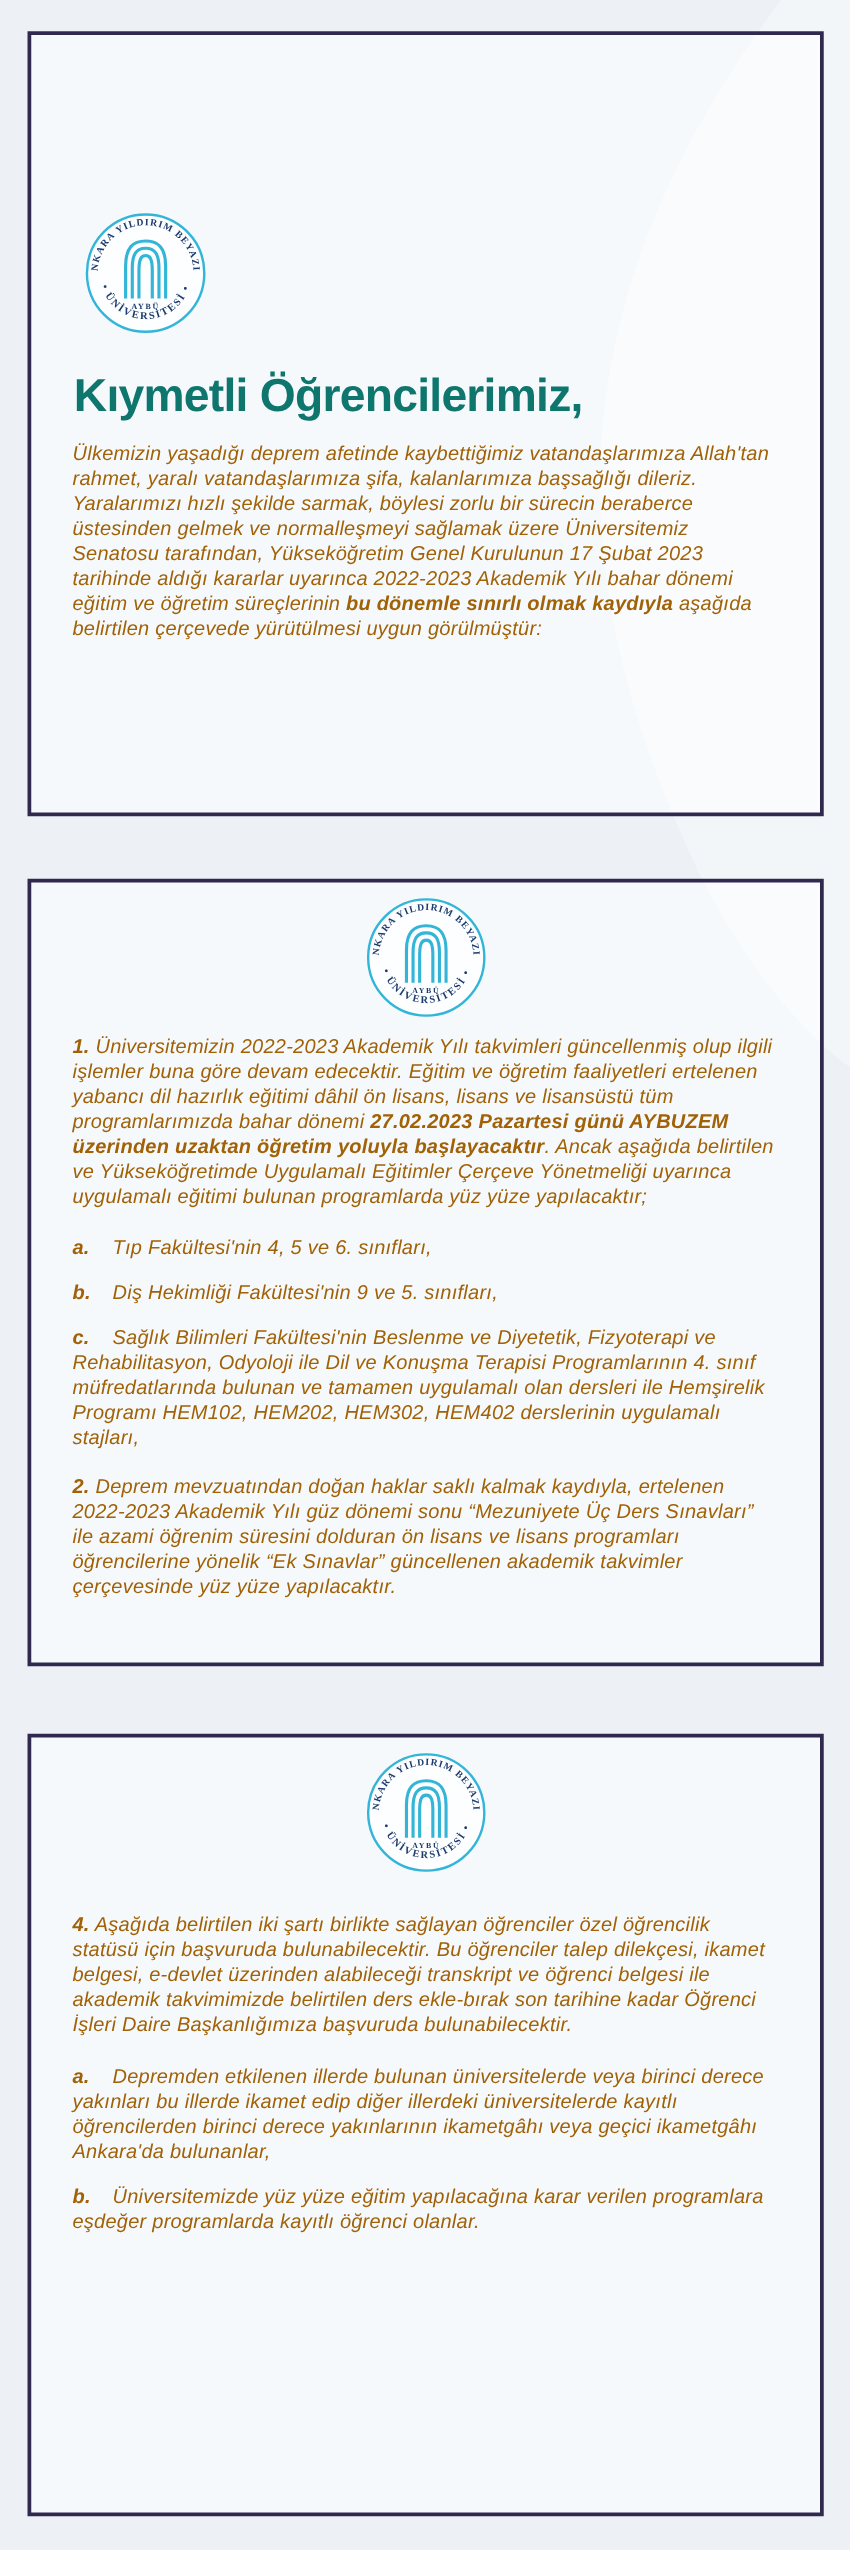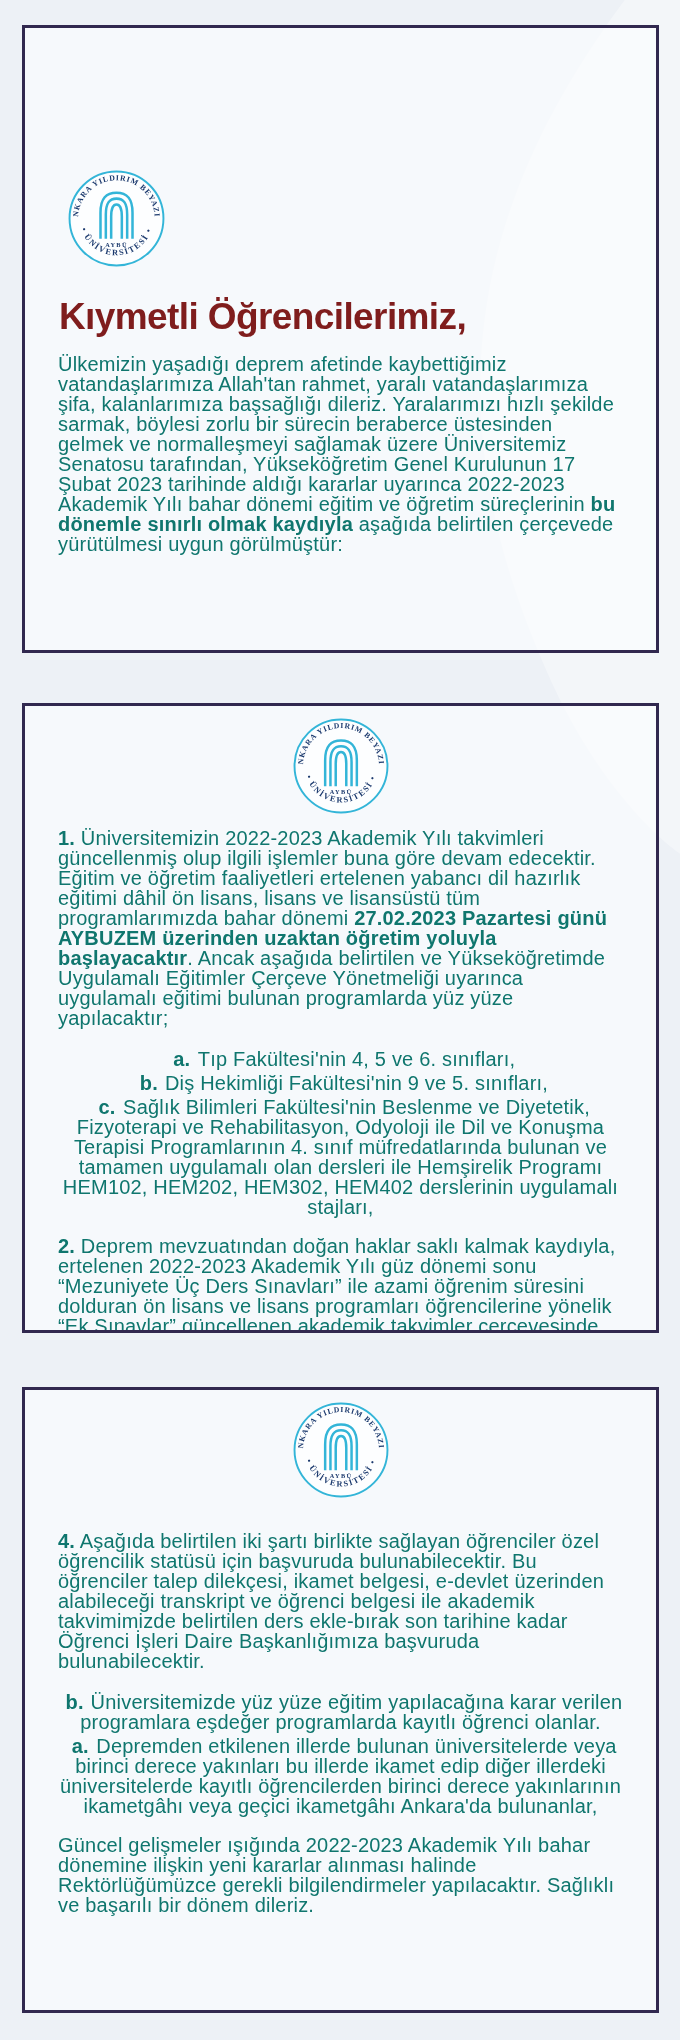--- a/index.html
+++ b/index.html
@@ -26,34 +26,35 @@
   .logo-wrap { display:block; }
   #card1 .logo-wrap { margin:142px 0 0 10px; width:97px; height:97px; }
   #card2 .logo-wrap, #card3 .logo-wrap { margin:12px auto 0 auto; width:96px; height:96px; }
   .logo-wrap svg { display:block; width:100%; height:100%; }
 
   h1.page-title {
     margin:30px 0 0 1px;
     font-size:37px; line-height:1.1;
     font-weight:bold;
     letter-spacing:-0.6px;
-    color:#7f1d1d;
+    color:#0f766e;
   }
   .body-text {
-    font-size:20px; line-height:20px;
+    font-size:16px; line-height:20px;
     letter-spacing:0.2px;
-    color:#0f766e;
+    color:#a16207;
+    font-style:italic;
   }
   #card1 .body-text { margin-top:16px; }
   #card2 .body-text { margin-top:14px; }
   #card3 .body-text { margin-top:33px; }
 
   .para { margin:0 0 21px 0; }
   .para:last-child { margin-bottom:0; }
-  .li { margin:4px 0 2px 0;text-align:center; }
+  .li { margin:16px 0 2px 0; }
   .li-group { margin:0 0 19px 0; }
   .b { font-weight:bold; }
   .mk-num { font-weight:bold; }
   .mk { display:inline-block; width:32px; font-weight:bold; }
   .mk-plain { display:inline-block; width:32px; font-weight:normal; }
 
   .seal-ring-text { font-family:"Liberation Serif", serif; font-weight:bold; fill:#1c3a6e; }
   .seal-acronym  { font-family:"Liberation Serif", serif; font-weight:bold; fill:#1c3a6e; }
 </style>
 </head>
@@ -150,19 +151,18 @@
       </g>
       <text class="seal-acronym" x="50" y="79.5" font-size="6.5" letter-spacing="1.4" text-anchor="middle">AYBÜ</text>
     </svg>
   </div>
 
   <div class="body-text">
 
     <p class="para"><span class="mk-num">4.</span><span> Aşağıda belirtilen iki şartı birlikte sağlayan öğrenciler özel öğrencilik statüsü için başvuruda bulunabilecektir. Bu öğrenciler talep dilekçesi, ikamet belgesi, e-devlet üzerinden alabileceği transkript ve öğrenci belgesi ile akademik takvimimizde belirtilen ders ekle-bırak son tarihine kadar Öğrenci İşleri Daire Başkanlığımıza başvuruda bulunabilecektir.</span></p>
 
     <div class="li-group">
+      <p class="li"><span class="mk">a.</span><span>Depremden etkilenen illerde bulunan üniversitelerde veya birinci derece yakınları bu illerde ikamet edip diğer illerdeki üniversitelerde kayıtlı öğrencilerden birinci derece yakınlarının ikametgâhı veya geçici ikametgâhı Ankara'da bulunanlar,</span></p>
       <p class="li"><span class="mk">b.</span><span>Üniversitemizde yüz yüze eğitim yapılacağına karar verilen programlara eşdeğer programlarda kayıtlı öğrenci olanlar.</span></p>
-      <p class="li"><span class="mk">a.</span><span>Depremden etkilenen illerde bulunan üniversitelerde veya birinci derece yakınları bu illerde ikamet edip diğer illerdeki üniversitelerde kayıtlı öğrencilerden birinci derece yakınlarının ikametgâhı veya geçici ikametgâhı Ankara'da bulunanlar,</span></p>
     </div>
 
-    <p class="para">Güncel gelişmeler ışığında 2022-2023 Akademik Yılı bahar dönemine ilişkin yeni kararlar alınması halinde Rektörlüğümüzce gerekli bilgilendirmeler yapılacaktır.  Sağlıklı ve başarılı bir dönem dileriz.</p>
   </div>
 </section>
 
 </body></html>

